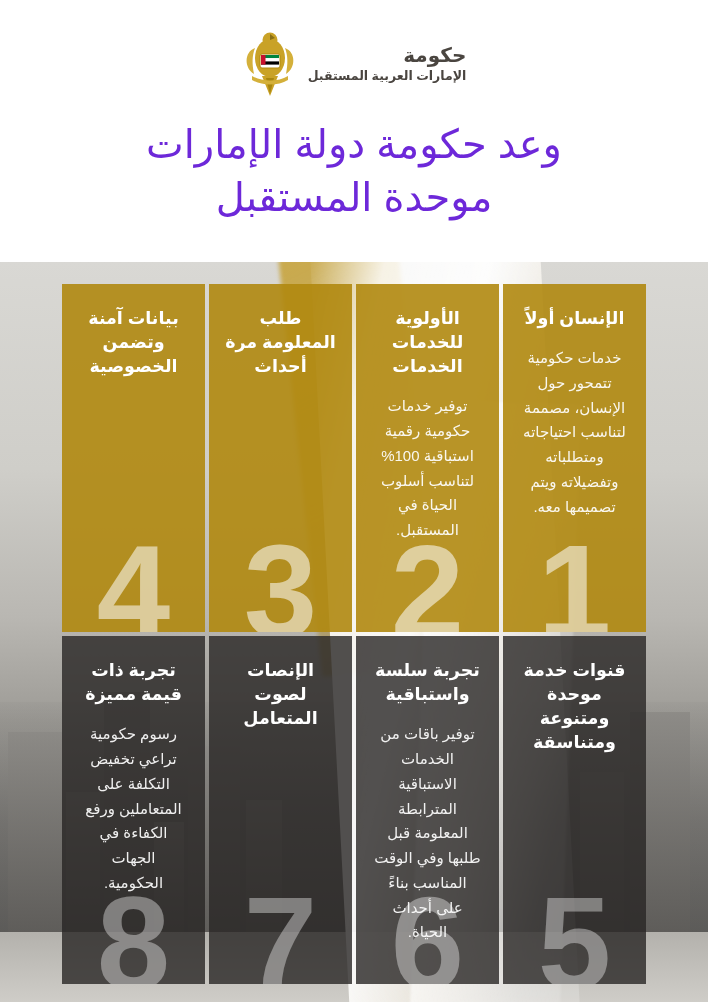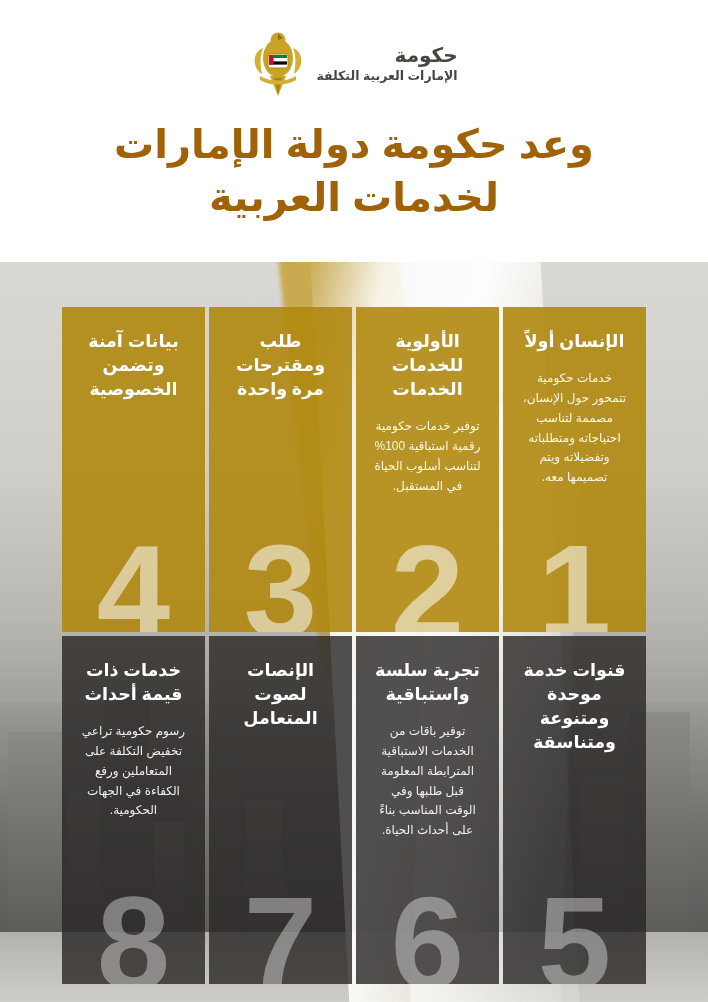--- a/index.html
+++ b/index.html
@@ -58,22 +58,22 @@
 
   .title-block {
     position: absolute;
     top: 118px; left: 0; right: 0;
     text-align: center;
     padding: 0 40px;
   }
   .title-block .t1,
   .title-block .t2 {
     font-size: 40px;
-    font-weight: bold;
-    color: #a16207;
+    font-weight: normal;
+    color: #6d28d9;
     letter-spacing: 1px;
     line-height: 1.32;
     white-space: nowrap;
   }
 
   
   .board {
     position: absolute;
     top: 262px; left: 0;
     width: 708px; height: 740px;
@@ -143,32 +143,32 @@
     grid-template-rows: repeat(2, 1fr);
     gap: 4px;
   }
   .card {
     position: relative;
     overflow: hidden;
     padding: 22px 14px 10px 14px;
     color: #ffffff;
     text-align: center;
   }
-  .card.gold { background: rgba(176,136,16,0.90); margin-top: 23px; }
+  .card.gold { background: rgba(176,136,16,0.90); }
   .card.dark { background: rgba(40,38,36,0.80); }
 
   .card h3 {
     font-size: 17.5px;
     font-weight: bold;
     line-height: 1.38;
     letter-spacing: 0.2px;
     margin-bottom: 16px;
   }
   .card p {
-    font-size: 12px;
+    font-size: 15px;
     line-height: 1.65;
     color: rgba(255,255,255,0.92);
     padding: 0 4px;
   }
   .card .num {
     position: absolute;
     bottom: -26px;
     left: 0; right: 0;
     text-align: center;
     font-size: 132px;
@@ -183,21 +183,21 @@
 <body>
 
 <div class="page">
 
   <div class="header">
 
     <div class="logo-row">
 
       <div class="logo-text">
         <div class="line1">حكومة</div>
-        <div class="line2">الإمارات العربية التكلفة</div>
+        <div class="line2">الإمارات العربية المستقبل</div>
       </div>
 
       <div class="emblem">
         <svg viewBox="0 0 56 72" width="56" height="72" aria-hidden="true">
 
           <ellipse cx="28" cy="30" rx="15" ry="19" fill="#c9a227"></ellipse>
 
           <path d="M13 20 C2 24 2 40 12 46 C10 36 10 28 13 20 Z" fill="#d4b03a"></path>
           <path d="M43 20 C54 24 54 40 44 46 C46 36 46 28 43 20 Z" fill="#d4b03a"></path>
 
@@ -214,21 +214,21 @@
           <path d="M24 50 L28 66 L32 50 Z" fill="#a8860f"></path>
 
           <path d="M10 48 C20 54 36 54 46 48 L46 52 C36 58 20 58 10 52 Z" fill="#d4b03a"></path>
         </svg>
       </div>
 
     </div>
 
     <div class="title-block">
       <div class="t1">وعد حكومة دولة الإمارات</div>
-      <div class="t2">لخدمات العربية</div>
+      <div class="t2">موحدة المستقبل</div>
     </div>
   </div>
 
   <div class="board">
 
     <div class="photo">
       <div class="photo-city"></div>
       <div class="bld" style="left:8px;  width:54px; height:210px;"></div>
       <div class="bld" style="left:66px; width:34px; height:150px;"></div>
       <div class="bld" style="left:104px;width:46px; height:250px;"></div>
@@ -251,21 +251,21 @@
         <div class="num">1</div>
       </div>
 
       <div class="card gold">
         <h3>الأولوية للخدمات الخدمات</h3>
         <p>توفير خدمات حكومية رقمية استباقية 100% لتناسب أسلوب الحياة في المستقبل.</p>
         <div class="num">2</div>
       </div>
 
       <div class="card gold">
-        <h3>طلب ومقترحات مرة واحدة</h3>
+        <h3>طلب المعلومة مرة أحداث</h3>
         <div class="num">3</div>
       </div>
 
       <div class="card gold">
         <h3>بيانات آمنة وتضمن الخصوصية</h3>
         <div class="num">4</div>
       </div>
 
       <div class="card dark">
         <h3>قنوات خدمة موحدة ومتنوعة ومتناسقة</h3>
@@ -277,21 +277,21 @@
         <p>توفير باقات من الخدمات الاستباقية المترابطة المعلومة قبل طلبها وفي الوقت المناسب بناءً على أحداث الحياة.</p>
         <div class="num">6</div>
       </div>
 
       <div class="card dark">
         <h3>الإنصات لصوت المتعامل</h3>
         <div class="num">7</div>
       </div>
 
       <div class="card dark">
-        <h3>خدمات ذات قيمة أحداث</h3>
+        <h3>تجربة ذات قيمة مميزة</h3>
         <p>رسوم حكومية تراعي تخفيض التكلفة على المتعاملين ورفع الكفاءة في الجهات الحكومية.</p>
         <div class="num">8</div>
       </div>
 
     </div>
   </div>
 
 </div>
 
 </body></html>

